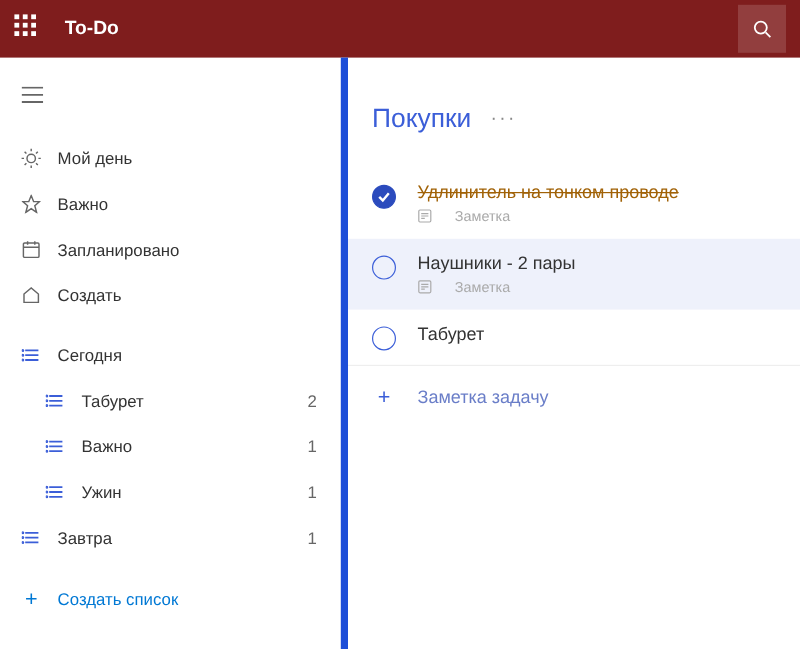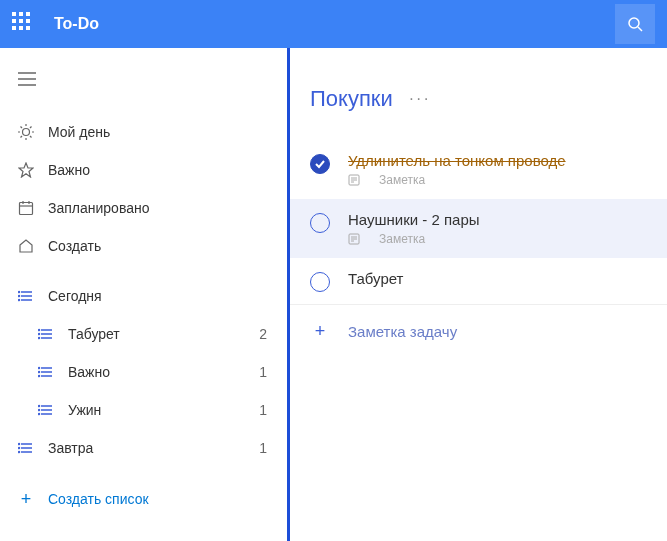--- a/index.html
+++ b/index.html
@@ -7,21 +7,21 @@
     font-family: "Segoe UI", -apple-system, sans-serif;
     font-size: 14px;
     color: #333;
     background: #fff;
     width: 667px;
     height: 541px;
     overflow: hidden;
   }
   .header {
     height: 48px;
-    background: #3b82f6;
+    background: #7f1d1d;
     color: #fff;
     display: flex;
     align-items: center;
     padding: 0 12px;
   }
   .waffle {
     width: 24px; height: 24px;
     display: grid;
     grid-template-columns: repeat(3, 4px);
     grid-template-rows: repeat(3, 4px);
@@ -35,21 +35,21 @@
     background: rgba(255,255,255,0.15);
     display: flex; align-items: center; justify-content: center;
   }
   .search-btn svg { stroke: #fff; }
   .body {
     display: flex;
     height: calc(100% - 48px);
   }
   .sidebar {
     width: 290px;
-    border-right: 3px solid #1d4ed8;
+    border-right: 6px solid #1d4ed8;
     padding-top: 18px;
     display: flex;
     flex-direction: column;
   }
   .hamburger {
     padding: 6px 18px 24px 18px;
   }
   .hamburger svg { stroke: #666; }
   .nav-item {
     display: flex;

